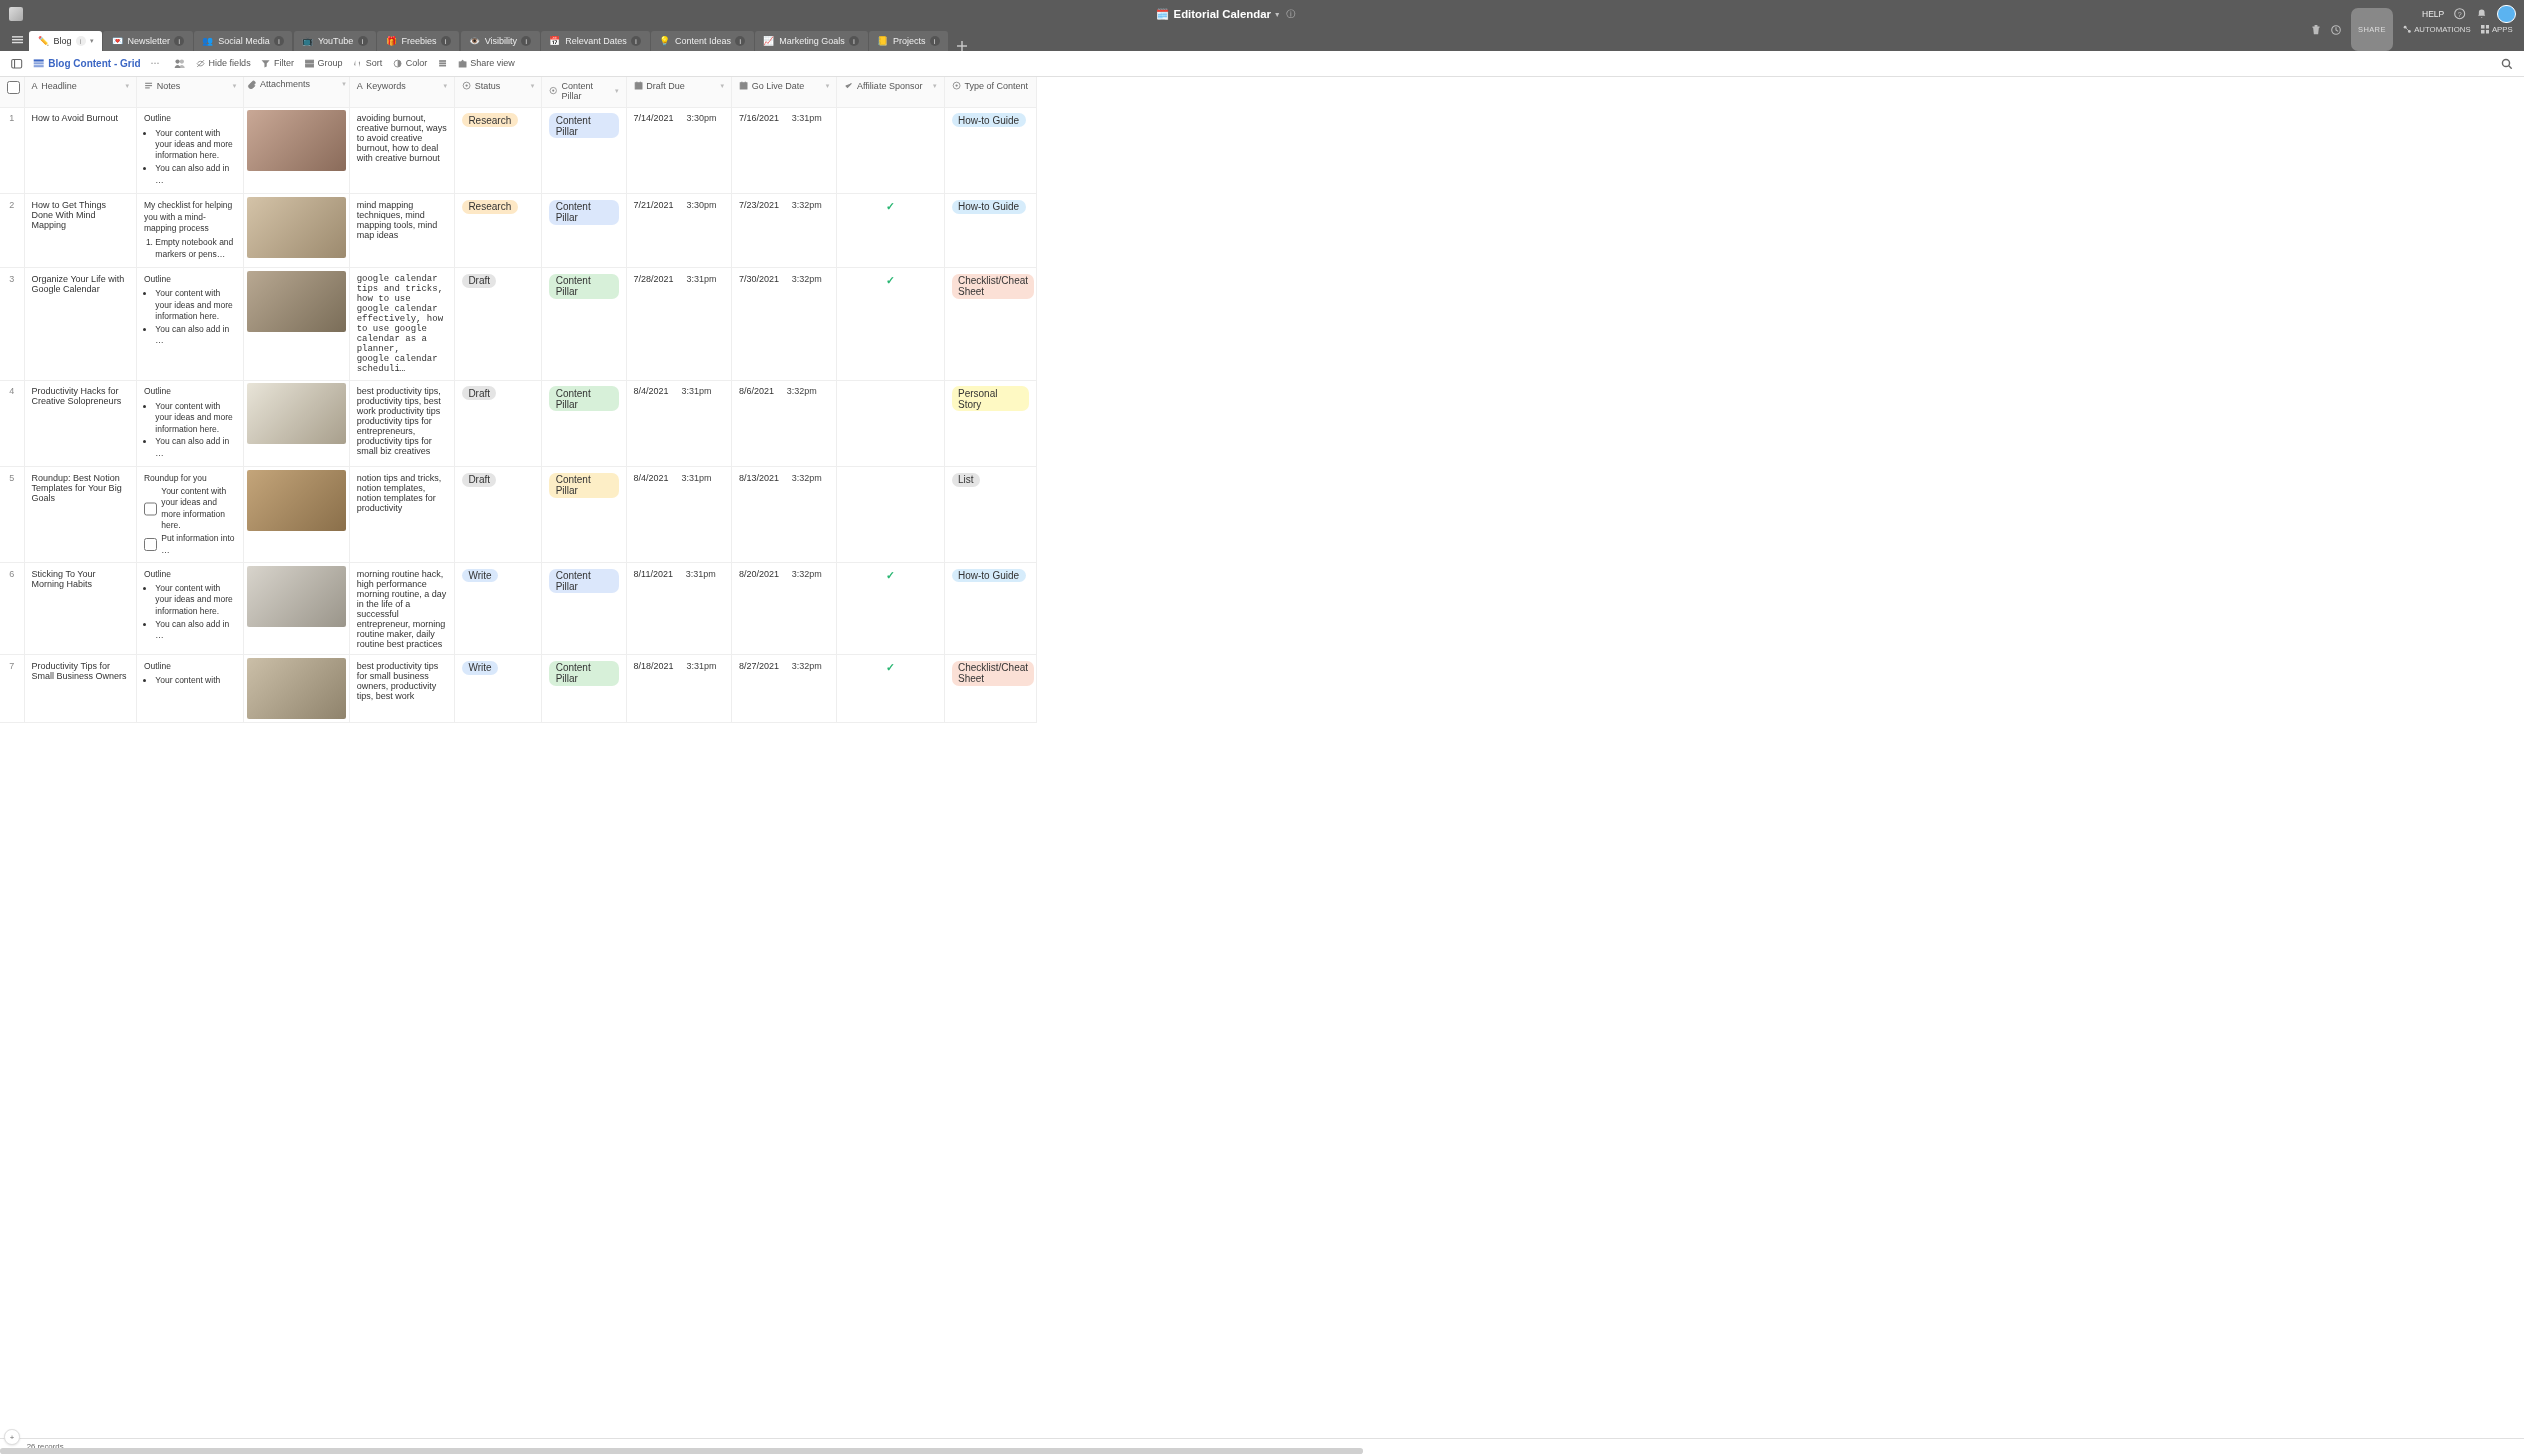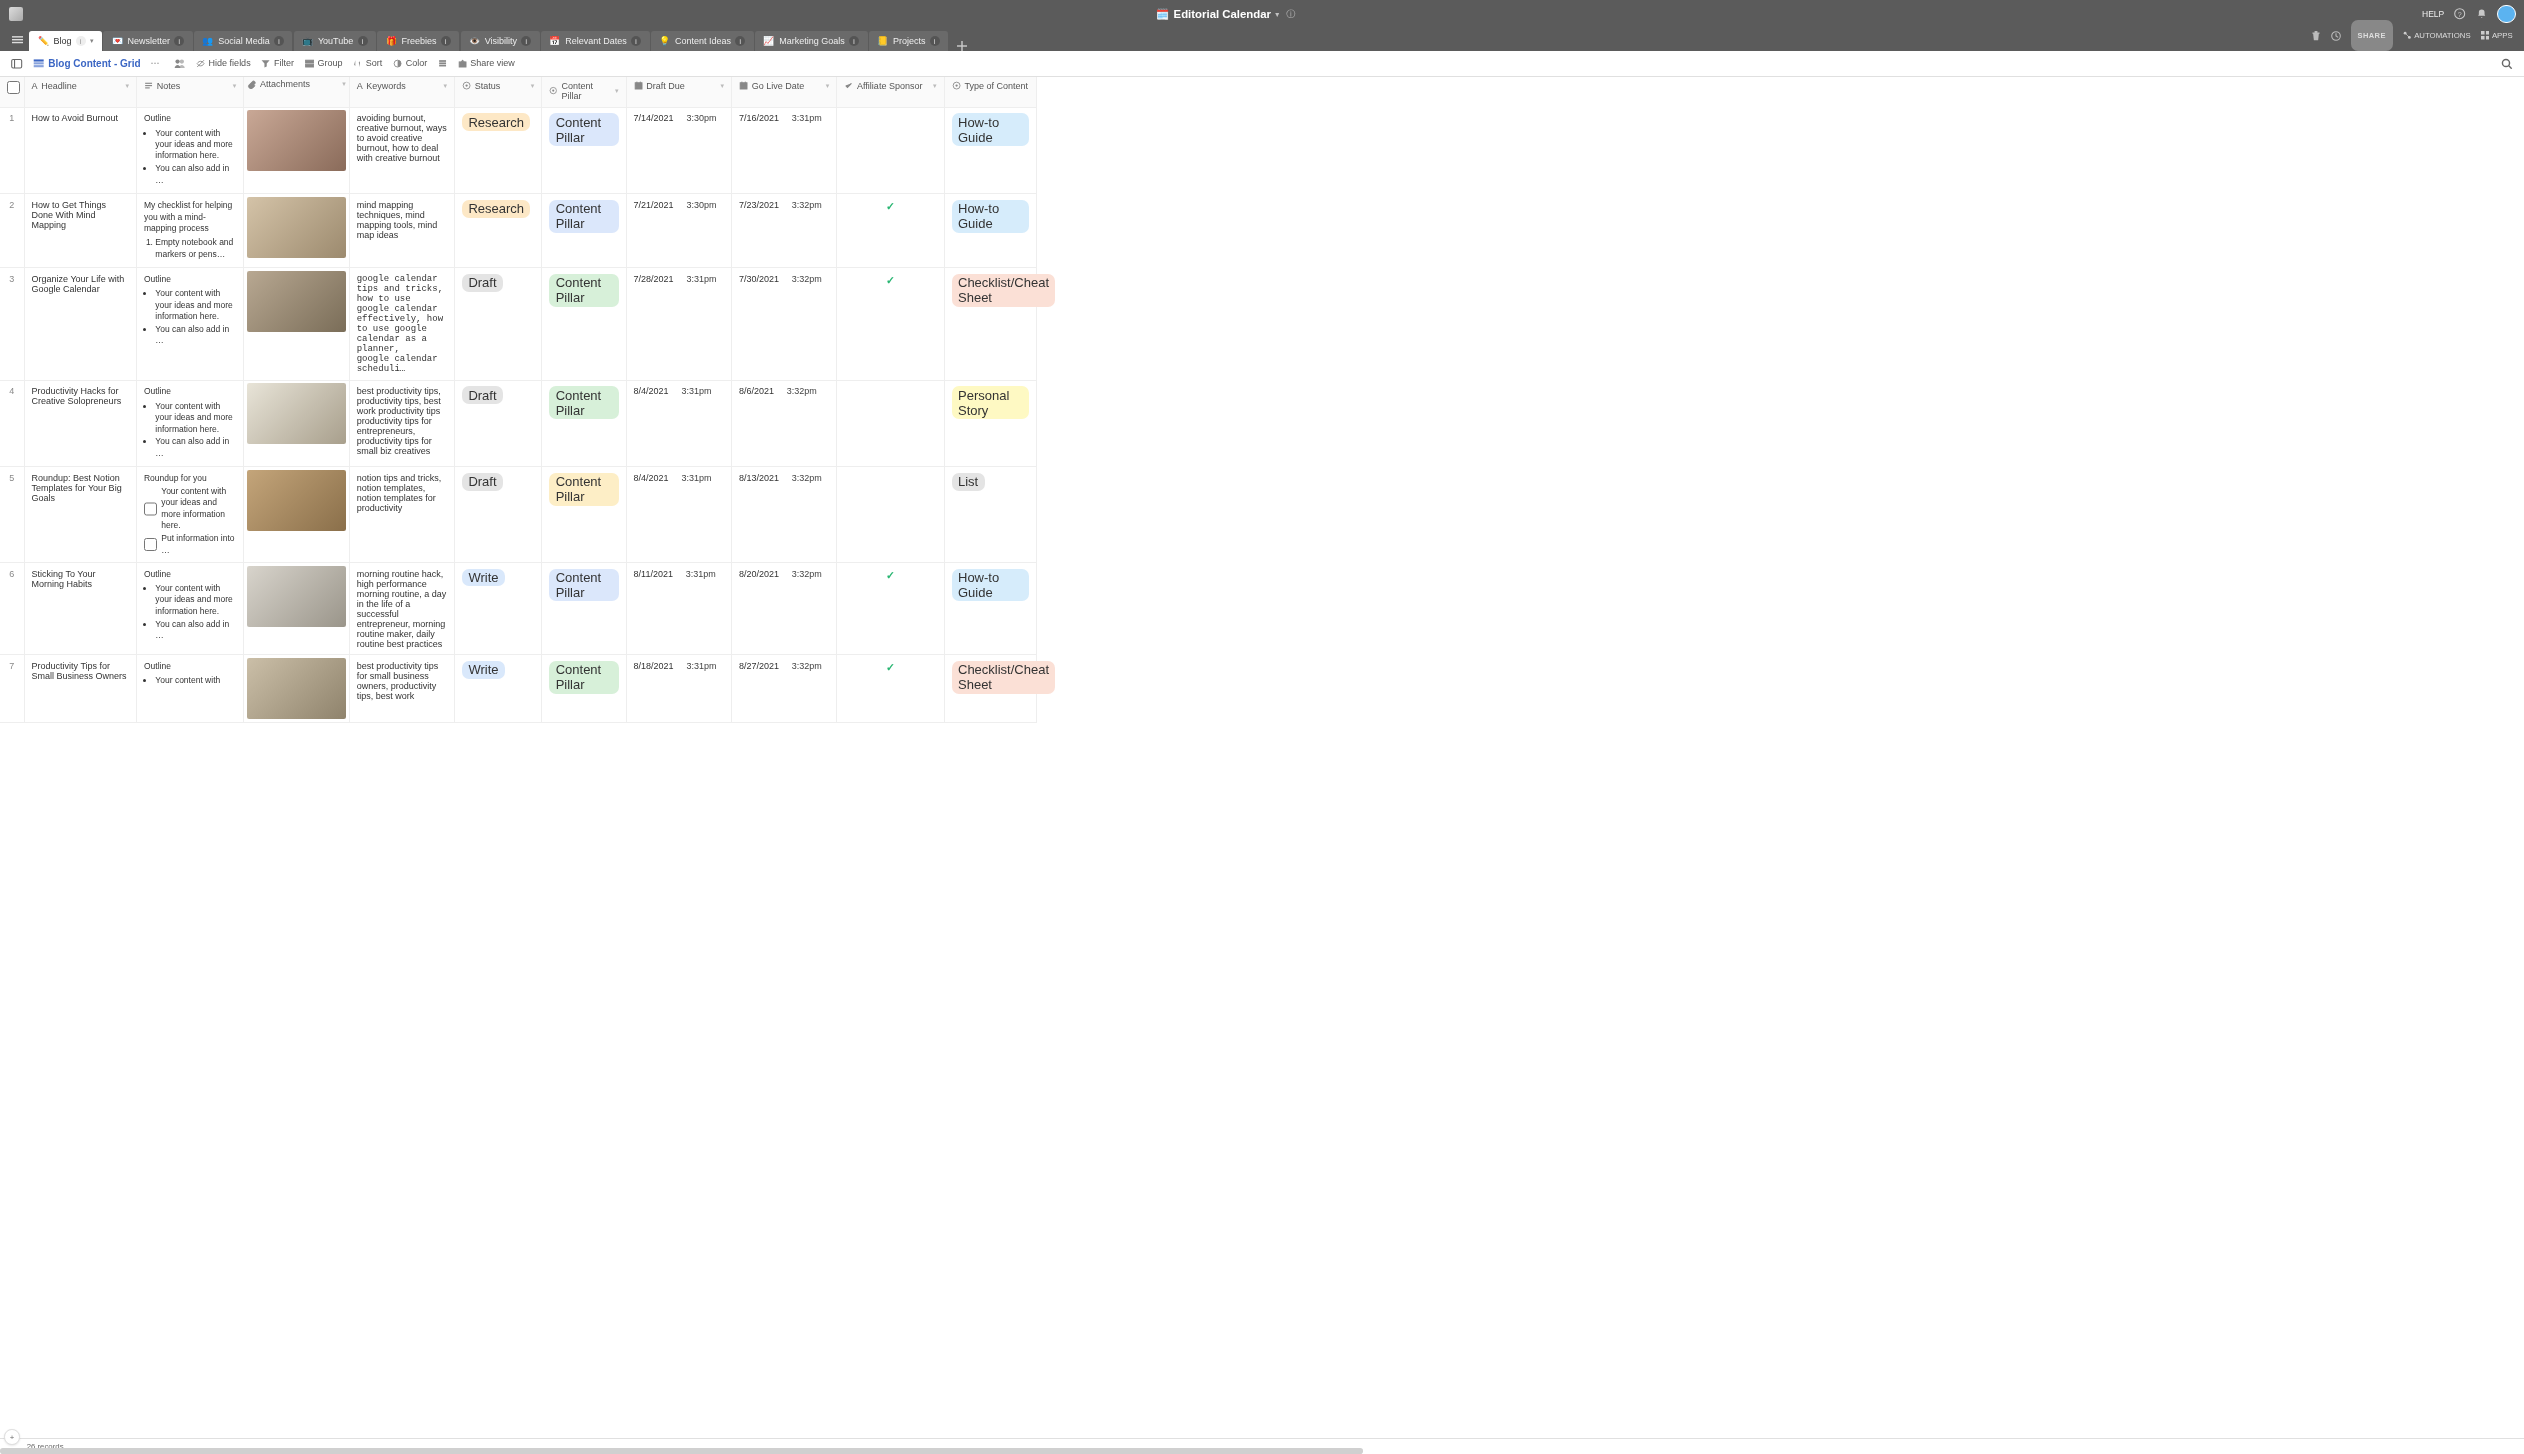--- a/index.html
+++ b/index.html
@@ -14,21 +14,21 @@
 .icon-btn { cursor: pointer; opacity: .85; display:inline-flex; align-items:center; }
 
 .tabbar { height: 23px; background: #5b5b5b; display: flex; align-items: flex-end; padding: 0 7px; gap: 1.4px; }
 .menu-icon { width: 21px; height: 23px; display:flex; align-items:center; justify-content:center; color:#ddd; cursor:pointer; }
 .tab { height: 20px; padding: 0 8.5px; display: flex; align-items: center; gap: 4.3px; background: #6a6a6a; color: #eee; border-radius: 2.8px 2.8px 0 0; font-size: 9px; cursor: pointer; white-space: nowrap; }
 .tab.active { background: #fff; color: #333; }
 .tab .badge { background: rgba(0,0,0,.2); border-radius: 5.7px; width:10px; height:10px; display:inline-flex; align-items:center; justify-content:center; font-size:6.4px; }
 .tab.active .badge { background:#eee; color:#888; }
 .tab .caret { font-size:7px; opacity:.6; }
 .tabbar-right { margin-left: auto; display:flex; align-items:center; gap:10px; color:#ddd; font-size:7.8px; padding-right:4.3px; }
-.share-pill { background:#888; border-radius:7px; padding:11px 7px; font-weight:700; font-size:7.5px; letter-spacing:0.4px; }
+.share-pill { background:#888; border-radius:7px; padding:17px 7px; font-weight:400; font-size:7.5px; letter-spacing:0.4px; }
 
 .viewbar { height: 25.6px; border-bottom: 0.7px solid #e0e0e0; display: flex; align-items: center; padding: 0 7px; gap: 2px; }
 .viewbar-left { display:flex; align-items:center; gap:5.7px; }
 .view-title { font-weight: 600; color: #3b66c4; font-size: 10px; display:flex; align-items:center; gap:4.3px; }
 .vb-btn { display:flex; align-items:center; gap:3.6px; color:#555; font-size:9px; cursor:pointer; padding:2.8px 4.3px; border-radius:2.1px; }
 .vb-right { margin-left:auto; display:flex; align-items:center; gap:7px; }
 
 .grid-wrap { height: calc(100vh - 28px - 23px - 25.6px - 15.6px); overflow:auto; position:relative; }
 table { border-collapse: collapse; width: 1037px; table-layout: fixed; }
 th, td { border-right: 0.7px solid #eee; border-bottom: 0.7px solid #eee; vertical-align: top; padding: 5.7px 7px; font-size: 9px; }
@@ -41,21 +41,21 @@
 .col-notes { width: 107px; }
 .col-attach { width: 105px; padding:2.8px; }
 .col-keywords { width: 105px; }
 .col-status { width: 87px; }
 .col-pillar { width: 84px; }
 .col-draft { width: 105px; }
 .col-live { width: 105px; margin-left: 12px; }
 .col-aff { width: 107px; text-align:center; }
 .col-type { width: 92px; }
 .thumb { width: 100%; height: 61px; border-radius: 2.1px; background-size:cover; background-position:center; }
-.pill { display:inline-block; padding: 1.4px 6.4px; border-radius: 7px; font-size: 13px; }
+.pill { display:inline-block; padding: 1.4px 6.4px; border-radius: 7px; font-size: 10px; }
 .check-green { color: #2ab673; font-weight:700; font-size:10.7px; }
 .notes-content { font-size:8.5px; line-height:1.35; }
 .notes-content ul, .notes-content ol { padding-left: 11.4px; margin-top:2.8px; }
 .notes-content li { margin-bottom:1.4px; }
 .dt { display:flex; gap:12.8px; }
 .dt .time { color:#444; }
 
 .footer { height:15.6px; border-top:0.7px solid #e0e0e0; display:flex; align-items:center; padding:0 5.7px; font-size:7.8px; color:#666; background:#fff; position:relative; }
 .add-row { width:15.6px; height:15.6px; border-radius:50%; border:0.7px solid #ddd; display:flex; align-items:center; justify-content:center; position:absolute; left:4.3px; top:-10px; background:#fff; box-shadow:0 0.7px 2.1px rgba(0,0,0,.1); cursor:pointer; }
 .hscroll { position:absolute; bottom:0; left:0; height:5.7px; width:54%; background:#d0d0d0; border-radius:2.8px; }

